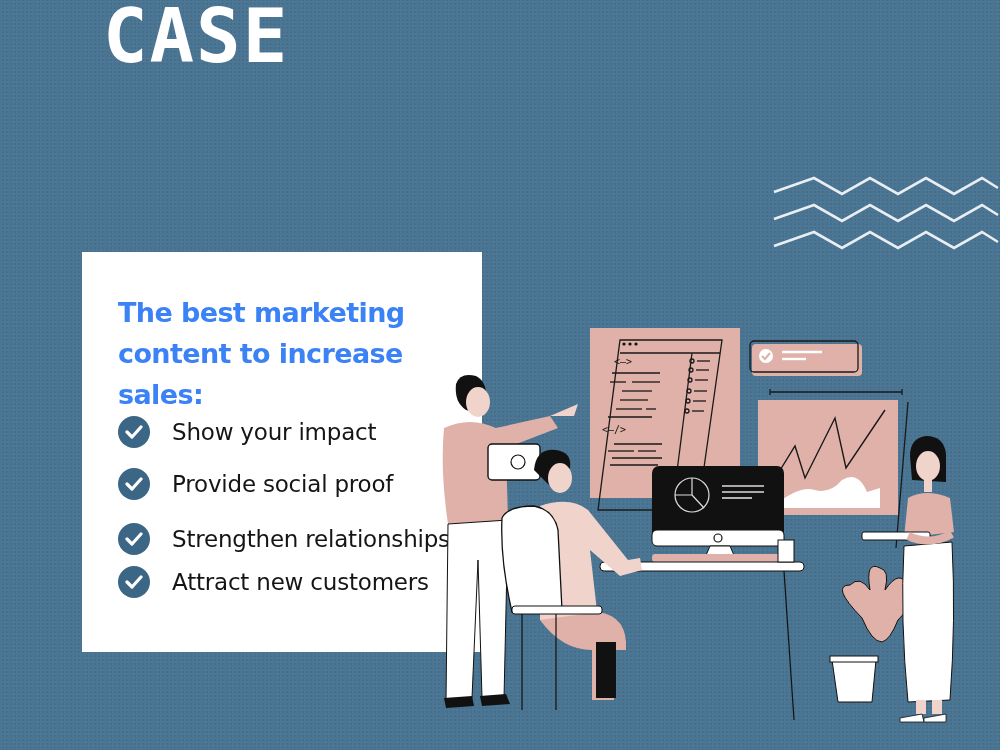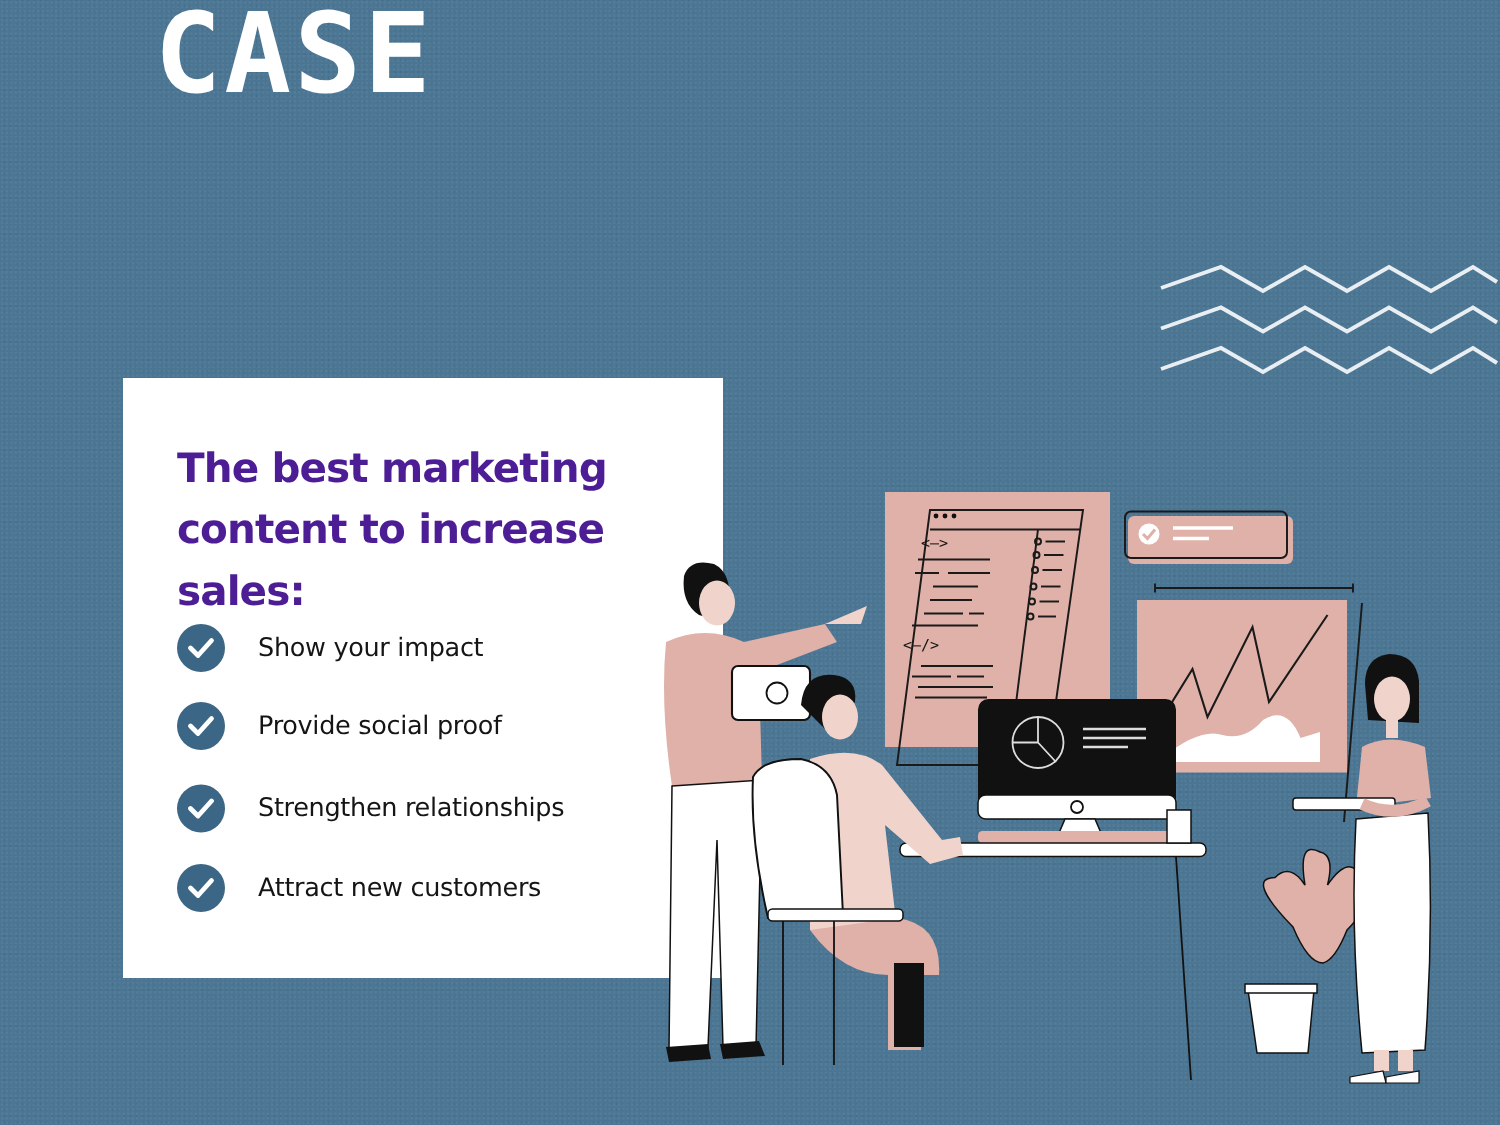--- a/index.html
+++ b/index.html
@@ -8,25 +8,25 @@
   .noise { position:absolute; inset:0;
     background-image: radial-gradient(rgba(255,255,255,0.05) 1px, transparent 1px),
                       radial-gradient(rgba(0,0,0,0.06) 1px, transparent 1px);
     background-size: 3px 3px, 4px 4px; background-position:0 0, 1px 2px; }
   .title { position:absolute; left:103px; top:-2px; color:#fff;
     font-family:"DejaVu Sans Mono", "Liberation Mono", monospace; font-weight:bold;
     font-size:74px; line-height:76px; letter-spacing:2px; margin:0; }
   .card { position:absolute; left:82px; top:252px; width:400px; height:400px; background:#fff; }
   .card-heading { position:absolute; left:36px; top:40px; width:320px; margin:0;
     font-family:"DejaVu Sans", sans-serif; font-weight:bold; font-size:27px; line-height:41px;
-    color:#4c1d95; letter-spacing:-0.6px; }
+    color:#3b82f6; letter-spacing:-0.6px; }
   .item { position:absolute; left:36px; display:flex; align-items:center; }
   .check { width:32px; height:32px; border-radius:50%; background:#3b6685;
     display:flex; align-items:center; justify-content:center; }
-  .item-label { margin-left:22px; font-size:17px; color:#151515; white-space:nowrap;
+  .item-label { margin-left:22px; font-size:23px; color:#151515; white-space:nowrap;
     font-family:"DejaVu Sans", sans-serif; letter-spacing:-0.2px; }
   .zigzag { position:absolute; left:772px; top:175px; }
   .illus { position:absolute; left:430px; top:320px; }
 </style>
 </head>
 <body>
 
 <div class="noise"></div>
 
 <h1 class="title">
@@ -61,21 +61,21 @@
     <span class="item-label">Provide social proof</span>
   </div>
   <div class="item" style="top:271px">
     <span class="check">
       <svg width="18" height="14" viewBox="0 0 18 14">
           <polyline points="2,7 7,12 16,2" fill="none" stroke="#fff" stroke-width="3.2" stroke-linecap="round" stroke-linejoin="round"></polyline>
         </svg>
     </span>
     <span class="item-label">Strengthen relationships</span>
   </div>
-  <div class="item" style="top:324px">
+  <div class="item" style="top:314px">
     <span class="check">
       <svg width="18" height="14" viewBox="0 0 18 14">
           <polyline points="2,7 7,12 16,2" fill="none" stroke="#fff" stroke-width="3.2" stroke-linecap="round" stroke-linejoin="round"></polyline>
         </svg>
     </span>
     <span class="item-label">Attract new customers</span>
   </div>
 </div>
 
 <svg class="illus" width="570" height="420" viewBox="0 0 570 420">

